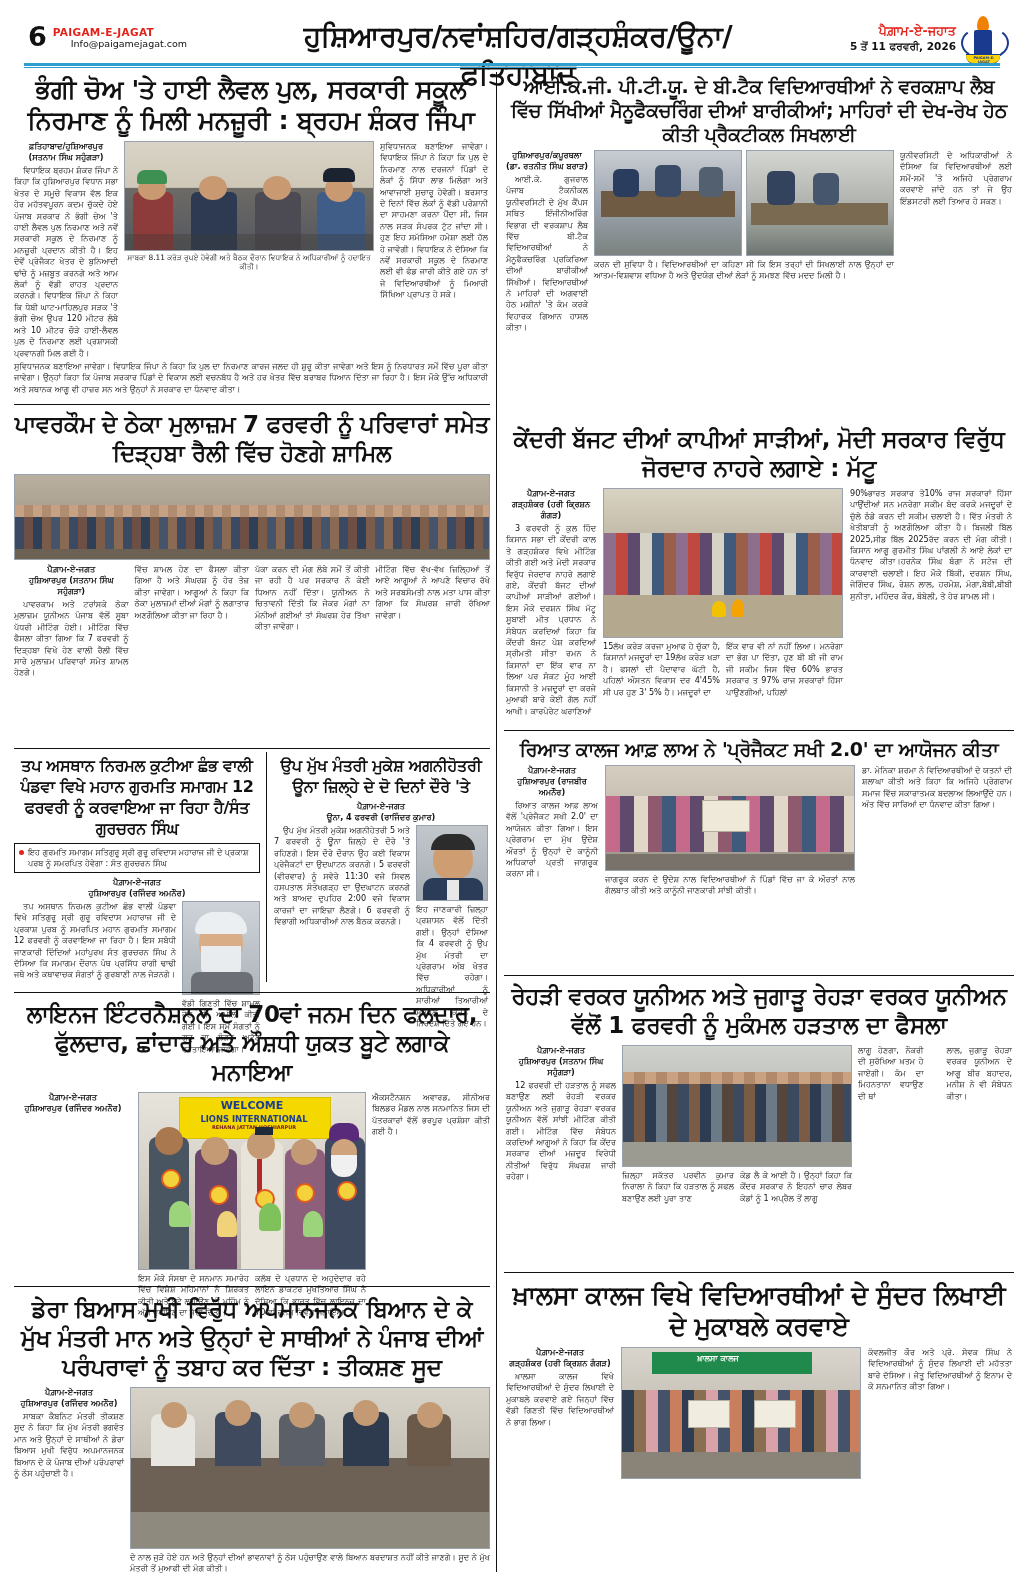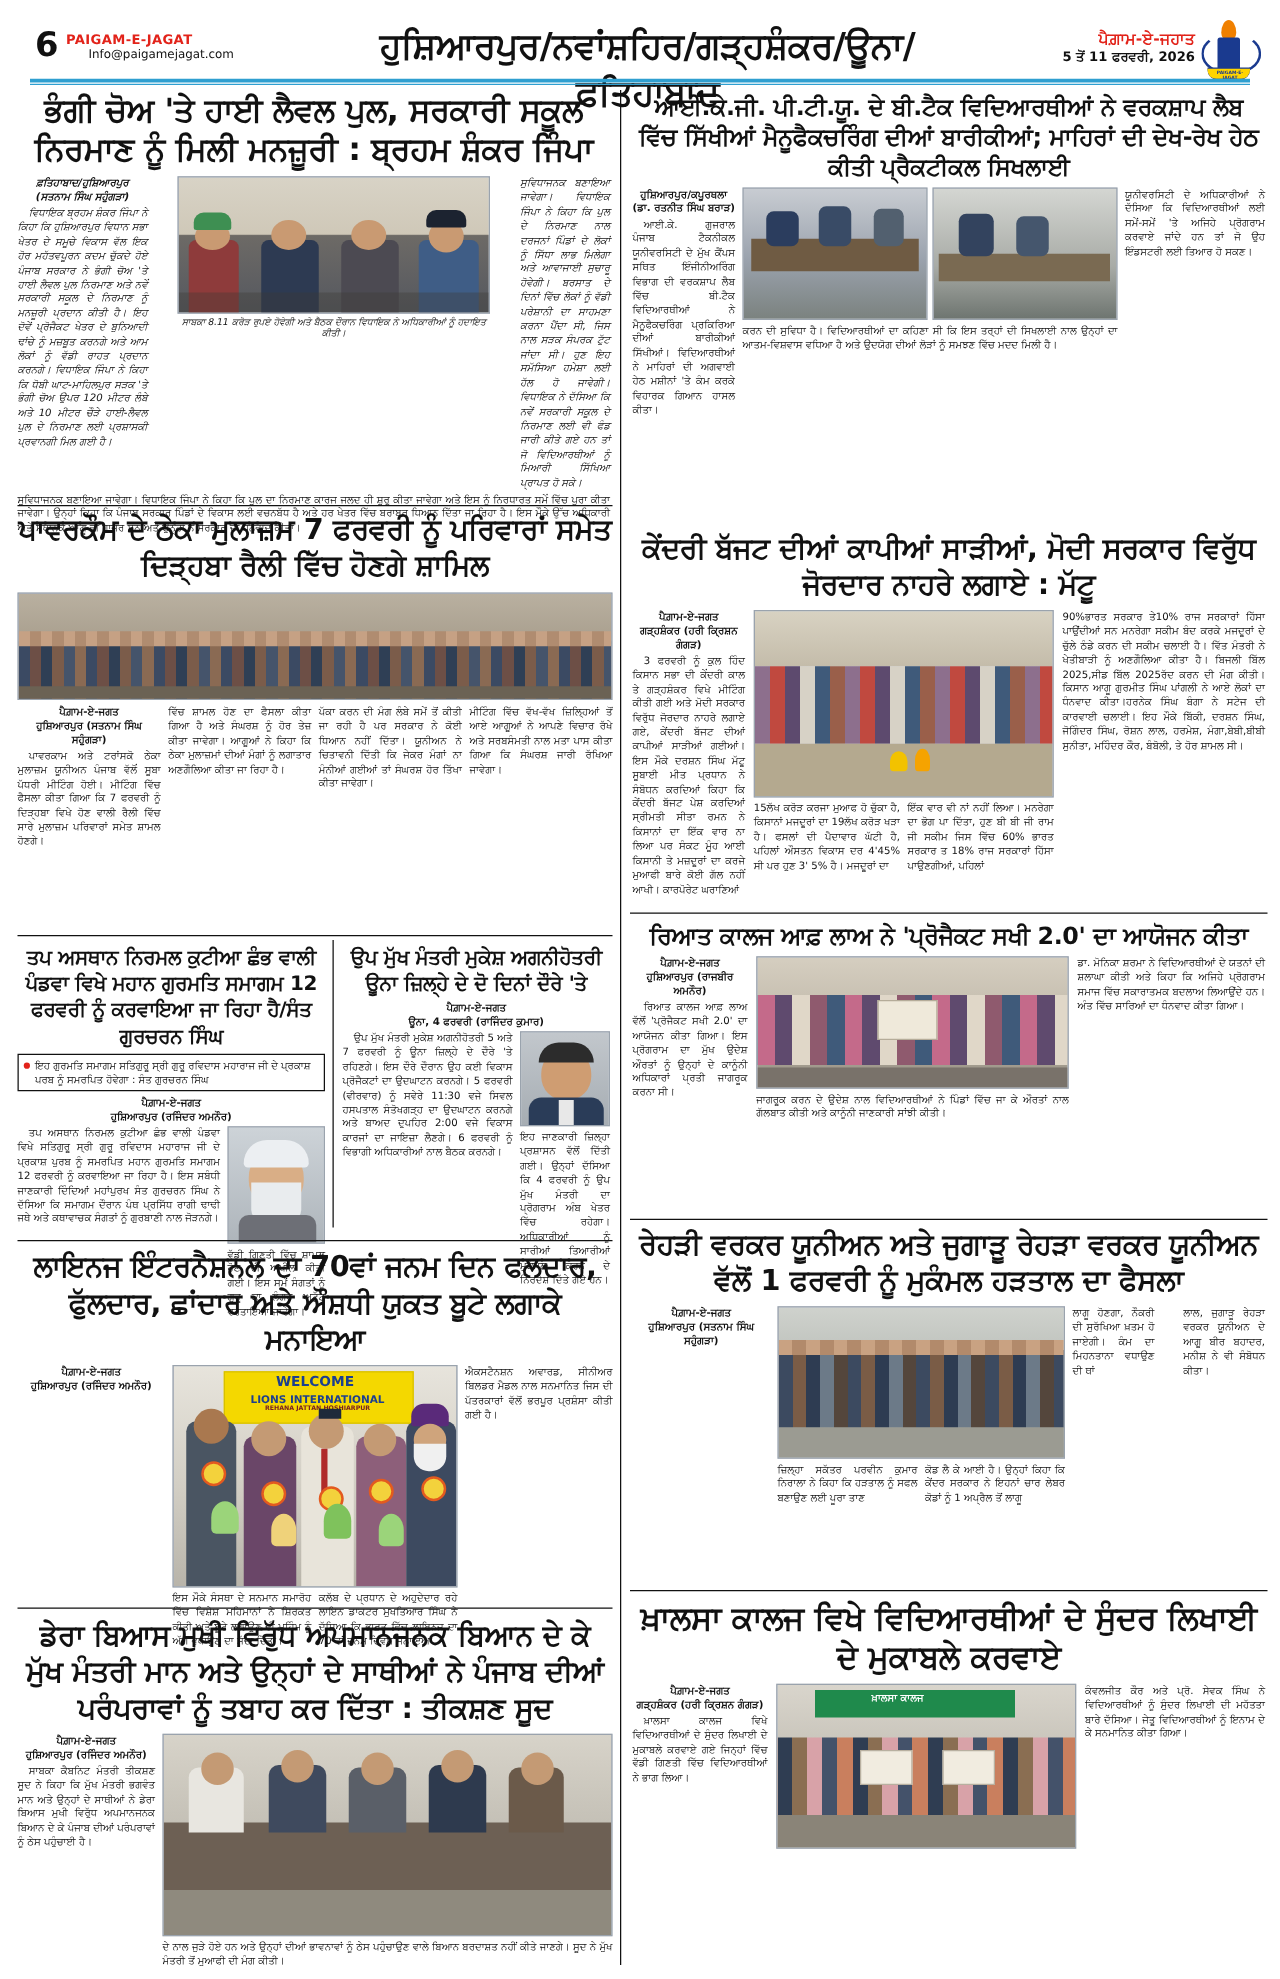--- a/index.html
+++ b/index.html
@@ -80,21 +80,21 @@
     </div>
   </div>
   <div class="rule-top"></div>
   <div class="rule-top2"></div>
 
   <div class="divider-v" style="left:496px;top:72px;height:1500px;"></div>
 
   <div class="blk" style="left:14px;top:74px;width:474px;">
     <div class="hl hl-xl">ਭੰਗੀ ਚੋਅ 'ਤੇ ਹਾਈ ਲੈਵਲ ਪੁਲ, ਸਰਕਾਰੀ ਸਕੂਲ ਨਿਰਮਾਣ ਨੂੰ ਮਿਲੀ ਮਨਜ਼ੂਰੀ : ਬ੍ਰਹਮ ਸ਼ੰਕਰ ਜਿੰਪਾ</div>
     <div style="height:5px"></div>
-    <div class="cols" style="gap:24px;font-style:italic;">
+    <div class="cols" style="gap:6px;">
       <div style="flex:0 0 104px;">
         <div class="credit">ਫ਼ਤਿਹਾਬਾਦ/ਹੁਸ਼ਿਆਰਪੁਰ</div>
         <div class="credit">(ਸਤਨਾਮ ਸਿੰਘ ਸਹੁੰਗੜਾ)</div>
         <div class="body-col" style="margin-top:2px;">
             <p>ਵਿਧਾਇਕ ਬ੍ਰਹਮ ਸ਼ੰਕਰ ਜਿੰਪਾ ਨੇ ਕਿਹਾ ਕਿ ਹੁਸ਼ਿਆਰਪੁਰ ਵਿਧਾਨ ਸਭਾ ਖੇਤਰ ਦੇ ਸਮੂਚੇ ਵਿਕਾਸ ਵੱਲ ਇਕ ਹੋਰ ਮਹੱਤਵਪੂਰਨ ਕਦਮ ਚੁੱਕਦੇ ਹੋਏ ਪੰਜਾਬ ਸਰਕਾਰ ਨੇ ਭੰਗੀ ਚੋਅ 'ਤੇ ਹਾਈ ਲੈਵਲ ਪੁਲ ਨਿਰਮਾਣ ਅਤੇ ਨਵੇਂ ਸਰਕਾਰੀ ਸਕੂਲ ਦੇ ਨਿਰਮਾਣ ਨੂੰ ਮਨਜ਼ੂਰੀ ਪ੍ਰਦਾਨ ਕੀਤੀ ਹੈ। ਇਹ ਦੋਵੇਂ ਪ੍ਰੋਜੈਕਟ ਖੇਤਰ ਦੇ ਬੁਨਿਆਦੀ ਢਾਂਚੇ ਨੂੰ ਮਜ਼ਬੂਤ ਕਰਨਗੇ ਅਤੇ ਆਮ ਲੋਕਾਂ ਨੂੰ ਵੱਡੀ ਰਾਹਤ ਪ੍ਰਦਾਨ ਕਰਨਗੇ। ਵਿਧਾਇਕ ਜਿੰਪਾ ਨੇ ਕਿਹਾ ਕਿ ਧੋਬੀ ਘਾਟ-ਮਾਹਿਲਪੁਰ ਸੜਕ 'ਤੇ ਭੰਗੀ ਚੋਅ ਉਪਰ 120 ਮੀਟਰ ਲੰਬੇ ਅਤੇ 10 ਮੀਟਰ ਚੌੜੇ ਹਾਈ-ਲੈਵਲ ਪੁਲ ਦੇ ਨਿਰਮਾਣ ਲਈ ਪ੍ਰਸ਼ਾਸਕੀ ਪ੍ਰਵਾਨਗੀ ਮਿਲ ਗਈ ਹੈ।</p>
           </div>
       </div>
       <div style="flex:0 0 250px;">
         <div class="photo" style="height:108px;">
           <div class="ph-inner" style="background:linear-gradient(#d8d3c6 0%,#cfc8b8 42%,#6d6a66 43%,#55585f 100%);"></div>
@@ -196,21 +196,21 @@
         <div class="photo" style="height:148px;">
           <div class="ph-inner" style="background:linear-gradient(#cfc6b4 0%,#bdb4a2 40%,#9c9customer 41%,#a69c8a 100%);"></div>
           <div style="position:absolute;left:0;top:0;width:100%;height:44px;background:linear-gradient(#d8d2c2,#c4bcaa);"></div>
           <div style="position:absolute;left:0;top:44px;width:100%;height:62px;background:repeating-linear-gradient(90deg,#8d6f8d 0 12px,#c0493f 12px 24px,#5d4a6e 24px 36px,#d7d2c6 36px 48px,#3f5a7a 48px 60px,#9a5f4a 60px 72px);"></div>
           <div style="position:absolute;left:0;top:106px;width:100%;height:42px;background:#b4a98f;"></div>
           <div style="position:absolute;left:108px;top:112px;width:14px;height:16px;background:#f2c200;border-radius:50% 50% 20% 20%;"></div>
           <div style="position:absolute;left:128px;top:110px;width:12px;height:18px;background:#f5a300;border-radius:50% 50% 20% 20%;"></div>
         </div>
         <div class="cols" style="gap:6px;margin-top:3px;">
           <div class="body-col">15ਲੱਖ ਕਰੋੜ ਕਰਜਾ ਮੁਆਫ ਹੋ ਚੁੱਕਾ ਹੈ, ਕਿਸਾਨਾਂ ਮਜਦੂਰਾਂ ਦਾ 19ਲੱਖ ਕਰੋੜ ਖੜਾ ਹੈ। ਫਸਲਾਂ ਦੀ ਪੈਦਾਵਾਰ ਘੱਟੀ ਹੈ, ਪਹਿਲਾਂ ਔਸਤਨ ਵਿਕਾਸ ਦਰ 4'45% ਸੀ ਪਰ ਹੁਣ 3' 5% ਹੈ। ਮਜਦੂਰਾਂ ਦਾ</div>
-          <div class="body-col">ਇੱਕ ਵਾਰ ਵੀ ਨਾਂ ਨਹੀਂ ਲਿਆ। ਮਨਰੇਗਾ ਦਾ ਭੋਗ ਪਾ ਦਿੱਤਾ, ਹੁਣ ਬੀ ਬੀ ਜੀ ਰਾਮ ਜੀ ਸਕੀਮ ਜਿਸ ਵਿੱਚ 60% ਭਾਰਤ ਸਰਕਾਰ ਤ 18% ਰਾਜ ਸਰਕਾਰਾਂ ਹਿੱਸਾ ਪਾਉਣਗੀਆਂ, ਪਹਿਲਾਂ</div>
+          <div class="body-col">ਇੱਕ ਵਾਰ ਵੀ ਨਾਂ ਨਹੀਂ ਲਿਆ। ਮਨਰੇਗਾ ਦਾ ਭੋਗ ਪਾ ਦਿੱਤਾ, ਹੁਣ ਬੀ ਬੀ ਜੀ ਰਾਮ ਜੀ ਸਕੀਮ ਜਿਸ ਵਿੱਚ 60% ਭਾਰਤ ਸਰਕਾਰ ਤ 97% ਰਾਜ ਸਰਕਾਰਾਂ ਹਿੱਸਾ ਪਾਉਣਗੀਆਂ, ਪਹਿਲਾਂ</div>
         </div>
       </div>
       <div style="flex:1;">
         <div class="body-col">90%ਭਾਰਤ ਸਰਕਾਰ ਤੇ10% ਰਾਜ ਸਰਕਾਰਾਂ ਹਿੱਸਾ ਪਾਉਂਦੀਆਂ ਸਨ ਮਨਰੇਗਾ ਸਕੀਮ ਬੰਦ ਕਰਕੇ ਮਜਦੂਰਾਂ ਦੇ ਚੁੱਲੇ ਠੰਡੇ ਕਰਨ ਦੀ ਸਕੀਮ ਚਲਾਈ ਹੈ। ਵਿੱਤ ਮੰਤਰੀ ਨੇ ਖੇਤੀਬਾੜੀ ਨੂੰ ਅਣਗੌਲਿਆ ਕੀਤਾ ਹੈ। ਬਿਜਲੀ ਬਿੱਲ 2025,ਸੀਡ ਬਿੱਲ 2025ਰੱਦ ਕਰਨ ਦੀ ਮੰਗ ਕੀਤੀ।ਕਿਸਾਨ ਆਗੂ ਗੁਰਮੀਤ ਸਿੰਘ ਪਾਂਗਲੀ ਨੇ ਆਏ ਲੋਕਾਂ ਦਾ ਧੰਨਵਾਦ ਕੀਤਾ।ਹਰਨੇਕ ਸਿੰਘ ਬੰਗਾ ਨੇ ਸਟੇਜ ਦੀ ਕਾਰਵਾਈ ਚਲਾਈ। ਇਹ ਮੌਕੇ ਬਿੱਕੀ, ਦਰਸ਼ਨ ਸਿੰਘ, ਜੋਗਿੰਦਰ ਸਿੰਘ, ਰੋਸ਼ਨ ਲਾਲ, ਹਰਮੇਸ਼, ਮੰਗਾ,ਬੇਬੀ,ਬੀਬੀ ਸੁਨੀਤਾ, ਮਹਿੰਦਰ ਕੌਰ, ਬੰਬੋਲੀ, ਤੇ ਹੋਰ ਸ਼ਾਮਲ ਸੀ।</div>
       </div>
     </div>
   </div>
 
   <div class="divider-h" style="left:14px;top:748px;width:476px;"></div>
 
@@ -348,20 +348,23 @@
   </div>
 
   <div class="divider-h" style="left:504px;top:975px;width:510px;"></div>
   <div class="blk" style="left:506px;top:982px;width:506px;">
     <div class="hl hl-lg">ਰੇਹੜੀ ਵਰਕਰ ਯੂਨੀਅਨ ਅਤੇ ਜੁਗਾੜੂ ਰੇਹੜਾ ਵਰਕਰ ਯੂਨੀਅਨ ਵੱਲੋਂ 1 ਫਰਵਰੀ ਨੂੰ ਮੁਕੰਮਲ ਹੜਤਾਲ ਦਾ ਫੈਸਲਾ</div>
     <div style="height:5px"></div>
     <div class="cols" style="gap:6px;">
       <div style="flex:0 0 110px;">
         <div class="credit">ਪੈਗ਼ਾਮ-ਏ-ਜਗਤ</div>
         <div class="credit">ਹੁਸ਼ਿਆਰਪੁਰ (ਸਤਨਾਮ ਸਿੰਘ ਸਹੁੰਗੜਾ)</div>
+        <div class="body-col" style="margin-top:2px;">
+            <p>12 ਫਰਵਰੀ ਦੀ ਹੜਤਾਲ ਨੂੰ ਸਫਲ ਬਣਾਉਣ ਲਈ ਰੇਹੜੀ ਵਰਕਰ ਯੂਨੀਅਨ ਅਤੇ ਜੁਗਾੜੂ ਰੇਹੜਾ ਵਰਕਰ ਯੂਨੀਅਨ ਵੱਲੋਂ ਸਾਂਝੀ ਮੀਟਿੰਗ ਕੀਤੀ ਗਈ। ਮੀਟਿੰਗ ਵਿੱਚ ਸੰਬੋਧਨ ਕਰਦਿਆਂ ਆਗੂਆਂ ਨੇ ਕਿਹਾ ਕਿ ਕੇਂਦਰ ਸਰਕਾਰ ਦੀਆਂ ਮਜ਼ਦੂਰ ਵਿਰੋਧੀ ਨੀਤੀਆਂ ਵਿਰੁੱਧ ਸੰਘਰਸ਼ ਜਾਰੀ ਰਹੇਗਾ।</p>
+          </div>
       </div>
       <div style="flex:0 0 230px;">
         <div class="photo" style="height:120px;">
           <div class="ph-inner" style="background:linear-gradient(#cfd2cd,#b5b9b3 50%,#8d918b 100%);"></div>
           <div style="position:absolute;left:0;top:34px;width:100%;height:62px;background:repeating-linear-gradient(90deg,#3c4a60 0 11px,#7a5c46 11px 22px,#2e3c52 22px 33px,#6c7a88 33px 44px,#54463c 44px 55px);"></div>
           <div style="position:absolute;left:0;top:26px;width:100%;height:12px;background:repeating-linear-gradient(90deg,#c9a282 0 11px,#b28a6b 11px 22px);"></div>
           <div style="position:absolute;left:0;bottom:0;width:100%;height:24px;background:#9b9b92;"></div>
         </div>
         <div class="cols" style="gap:6px;margin-top:3px;">
           <div class="body-col">ਜ਼ਿਲ੍ਹਾ ਸਕੱਤਰ ਪਰਵੀਨ ਕੁਮਾਰ ਨਿਰਾਲਾ ਨੇ ਕਿਹਾ ਕਿ ਹੜਤਾਲ ਨੂੰ ਸਫਲ ਬਣਾਉਣ ਲਈ ਪੂਰਾ ਤਾਣ</div>

